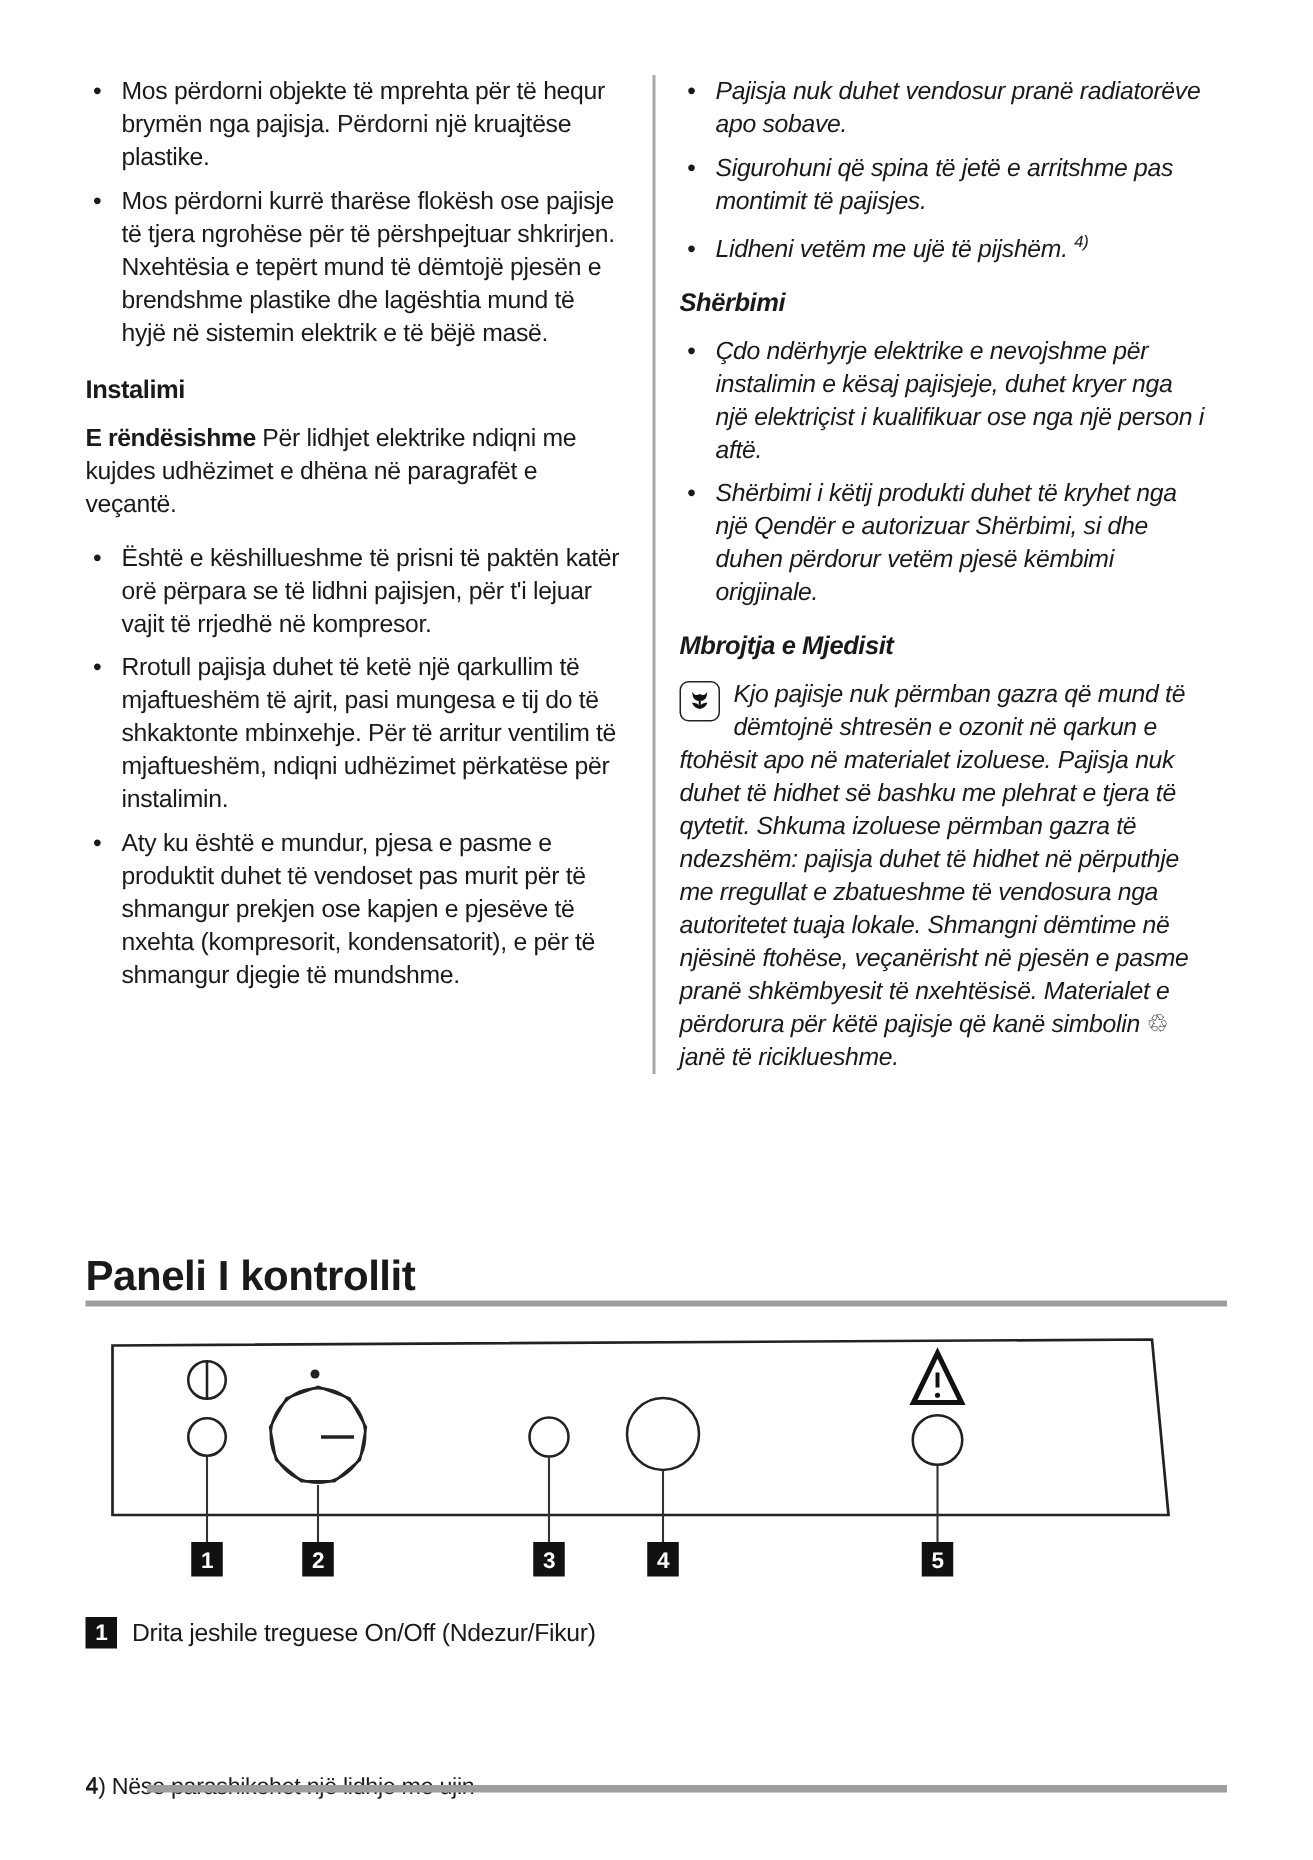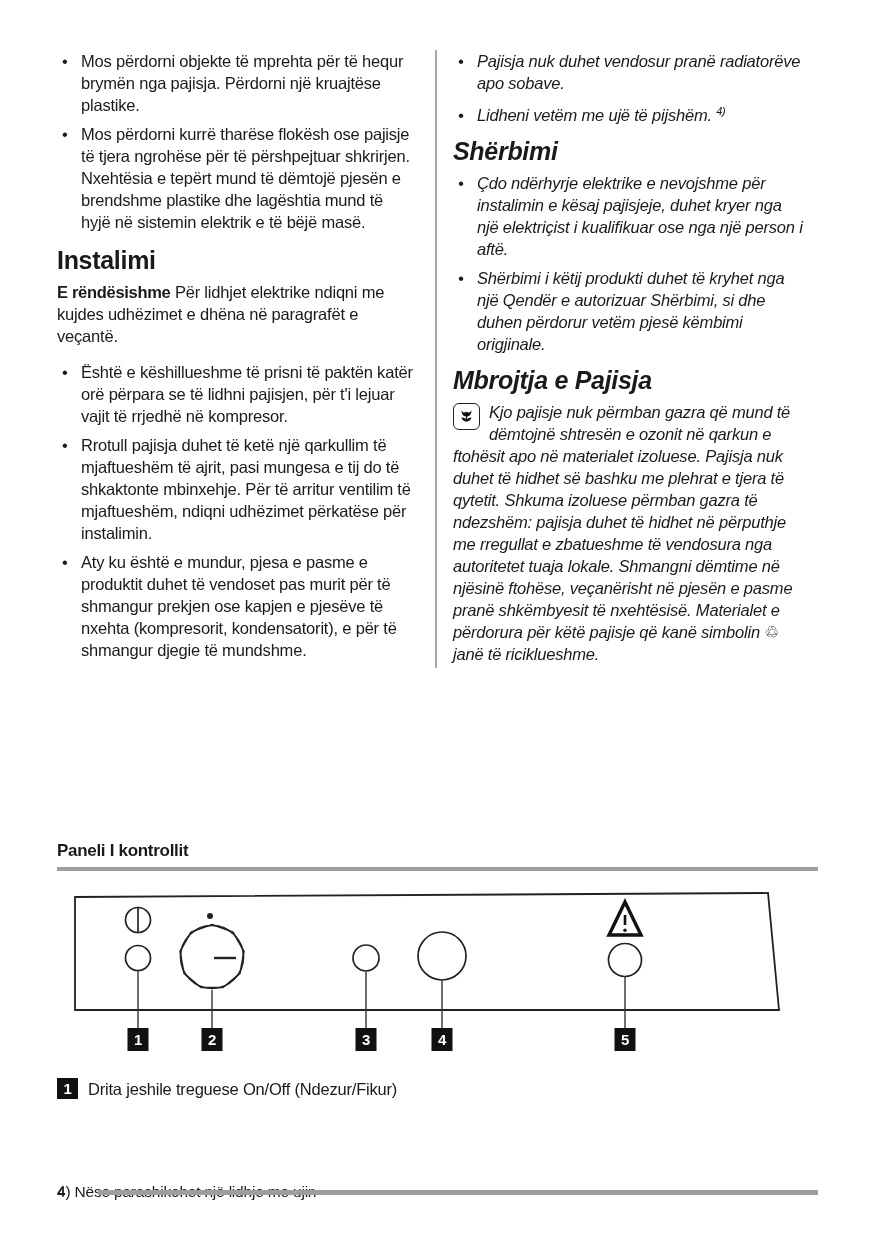--- a/index.html
+++ b/index.html
@@ -7,35 +7,35 @@
     position:relative;width:875px;height:1240px;overflow:hidden;
     font-family:"Liberation Sans","DejaVu Sans",sans-serif;
     color:#1a1a1a;font-size:16.5px;line-height:22px;letter-spacing:-0.2px;
   }
   .columns{position:absolute;left:57px;top:50px;width:762px;display:flex;}
   .col-left{width:380px;padding-right:22px;border-right:2px solid #a8a8a8;box-sizing:border-box;}
   .col-right{width:366px;padding-left:16px;box-sizing:border-box;font-style:italic;}
   ul.blist{list-style:none;margin:0;padding:0;}
   ul.blist li{position:relative;padding-left:24px;margin:0 0 7px 0;}
   ul.blist li::before{content:"•";position:absolute;left:5px;top:0;}
-  h3{font-size:25px;line-height:24px;margin:15px 0 9px 0;letter-spacing:-0.3px;}
+  h3{font-size:17px;line-height:24px;margin:15px 0 9px 0;letter-spacing:-0.3px;}
   .col-right h3{margin-top:13px;}
   p.important{margin:0 0 14px 0;}
   p.important b{letter-spacing:-0.3px;}
   sup.fnref{font-size:11px;vertical-align:super;line-height:0;}
   
   p.env{margin:4px 0 0 0;}
   .env-icon{
     float:left;width:27px;height:27px;margin:2px 9px 3px 0;
     border:1.7px solid #222;border-radius:6px;box-sizing:border-box;
     display:flex;align-items:center;justify-content:center;
   }
   
   .panel-head{position:absolute;left:57px;top:838px;width:761px;}
-  .panel-head h2{margin:0;font-size:17px;line-height:26px;letter-spacing:-0.3px;}
+  .panel-head h2{margin:0;font-size:28px;line-height:26px;letter-spacing:-0.3px;}
   .head-rule{height:4px;background:#9e9e9e;margin-top:3px;}
   .diagram{position:absolute;left:50px;top:878px;width:790px;height:185px;}
   
   .legend{position:absolute;left:57px;top:1078px;display:flex;gap:10px;}
   .legend-num{
     flex:0 0 auto;width:21px;height:21px;background:#111;color:#fff;
     font-weight:bold;font-size:15px;display:flex;align-items:center;justify-content:center;
   }
   .legend-text{width:332px;}
   
@@ -56,28 +56,29 @@
     <p class="important"><b>E rëndësishme</b> <span>Për lidhjet elektrike ndiqni me kujdes udhëzimet e dhëna në paragrafët e veçantë.</span></p>
     <ul class="blist">
       <li>Është e këshillueshme të prisni të paktën katër orë përpara se të lidhni pajisjen, për t'i lejuar vajit të rrjedhë në kompresor.</li>
       <li>Rrotull pajisja duhet të ketë një qarkullim të mjaftueshëm të ajrit, pasi mungesa e tij do të shkaktonte mbinxehje. Për të arritur ventilim të mjaftueshëm, ndiqni udhëzimet përkatëse për instalimin.</li>
       <li>Aty ku është e mundur, pjesa e pasme e produktit duhet të vendoset pas murit për të shmangur prekjen ose kapjen e pjesëve të nxehta (kompresorit, kondensatorit), e për të shmangur djegie të mundshme.</li>
     </ul>
   </div>
   <div class="col-right">
     <ul class="blist">
       <li>Pajisja nuk duhet vendosur pranë radiatorëve apo sobave.</li>
+      <li>Sigurohuni që spina të jetë e arritshme pas montimit të pajisjes.</li>
       <li style="margin-top:10px;"><span>Lidheni vetëm me ujë të pijshëm.</span> <sup class="fnref">4)</sup></li>
     </ul>
     <h3>Shërbimi</h3>
     <ul class="blist">
       <li>Çdo ndërhyrje elektrike e nevojshme për instalimin e kësaj pajisjeje, duhet kryer nga një elektriçist i kualifikuar ose nga një person i aftë.</li>
       <li>Shërbimi i këtij produkti duhet të kryhet nga një Qendër e autorizuar Shërbimi, si dhe duhen përdorur vetëm pjesë këmbimi origjinale.</li>
     </ul>
-    <h3>Mbrojtja e Pajisja</h3>
+    <h3>Mbrojtja e Mjedisit</h3>
     <p class="env">
       <span class="env-icon">
         <svg width="17" height="17" viewBox="0 0 24 24" fill="#111" xmlns="http://www.w3.org/2000/svg">
           <path d="M5 3 C5 9 7.5 11.5 11 11.5 L13 11.5 C16.5 11.5 19 9 19 3 C17 6.5 15 7 12 5.2 C9 7 7 6.5 5 3 Z"></path>
           <rect x="11" y="11" width="2" height="8"></rect>
           <path d="M12 19 C8.5 19 6 17 4.8 13.5 C9.5 13.5 12 15.5 12 19 Z"></path>
           <path d="M12 19 C15.5 19 18 17 19.2 13.5 C14.5 13.5 12 15.5 12 19 Z"></path>
         </svg>
       </span><span>Kjo pajisje nuk përmban gazra që mund të dëmtojnë shtresën e ozonit në qarkun e ftohësit apo në materialet izoluese. Pajisja nuk duhet të hidhet së bashku me plehrat e tjera të qytetit. Shkuma izoluese përmban gazra të ndezshëm: pajisja duhet të hidhet në përputhje me rregullat e zbatueshme të vendosura nga autoritetet tuaja lokale. Shmangni dëmtime në njësinë ftohëse, veçanërisht në pjesën e pasme pranë shkëmbyesit të nxehtësisë. Materialet e përdorura për këtë pajisje që kanë simbolin ♲ janë të riciklueshme.</span>
     </p>

